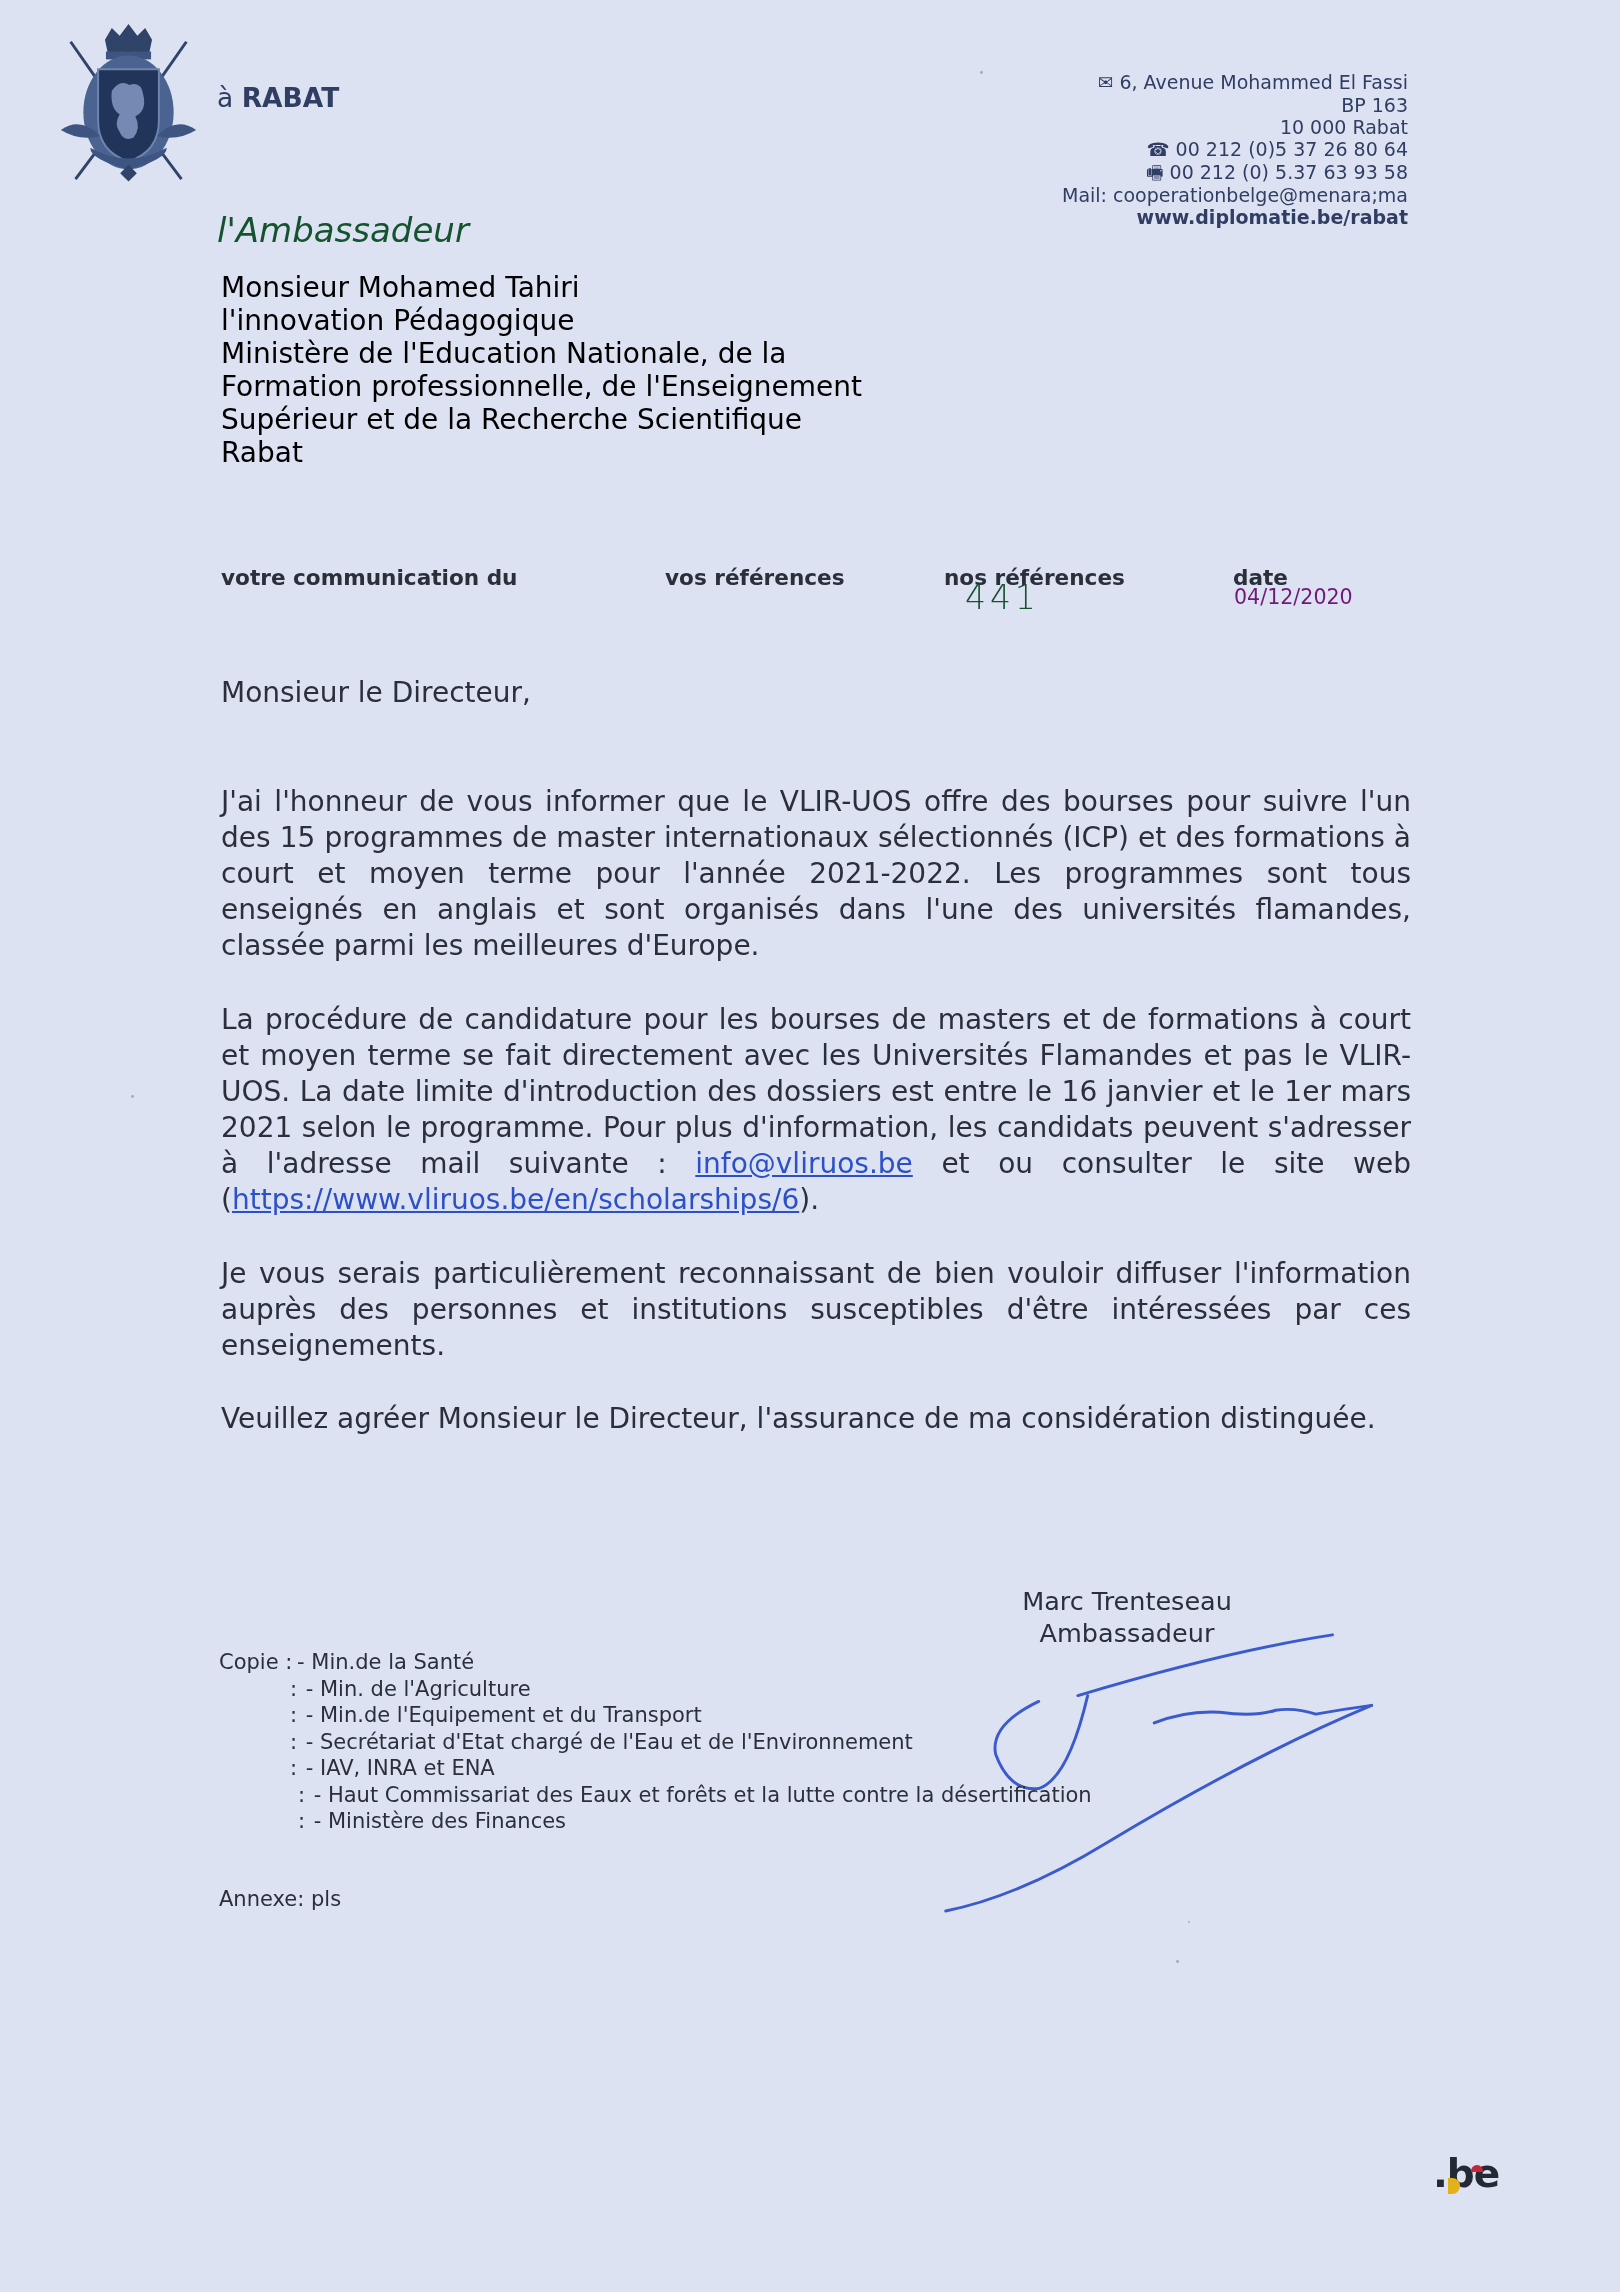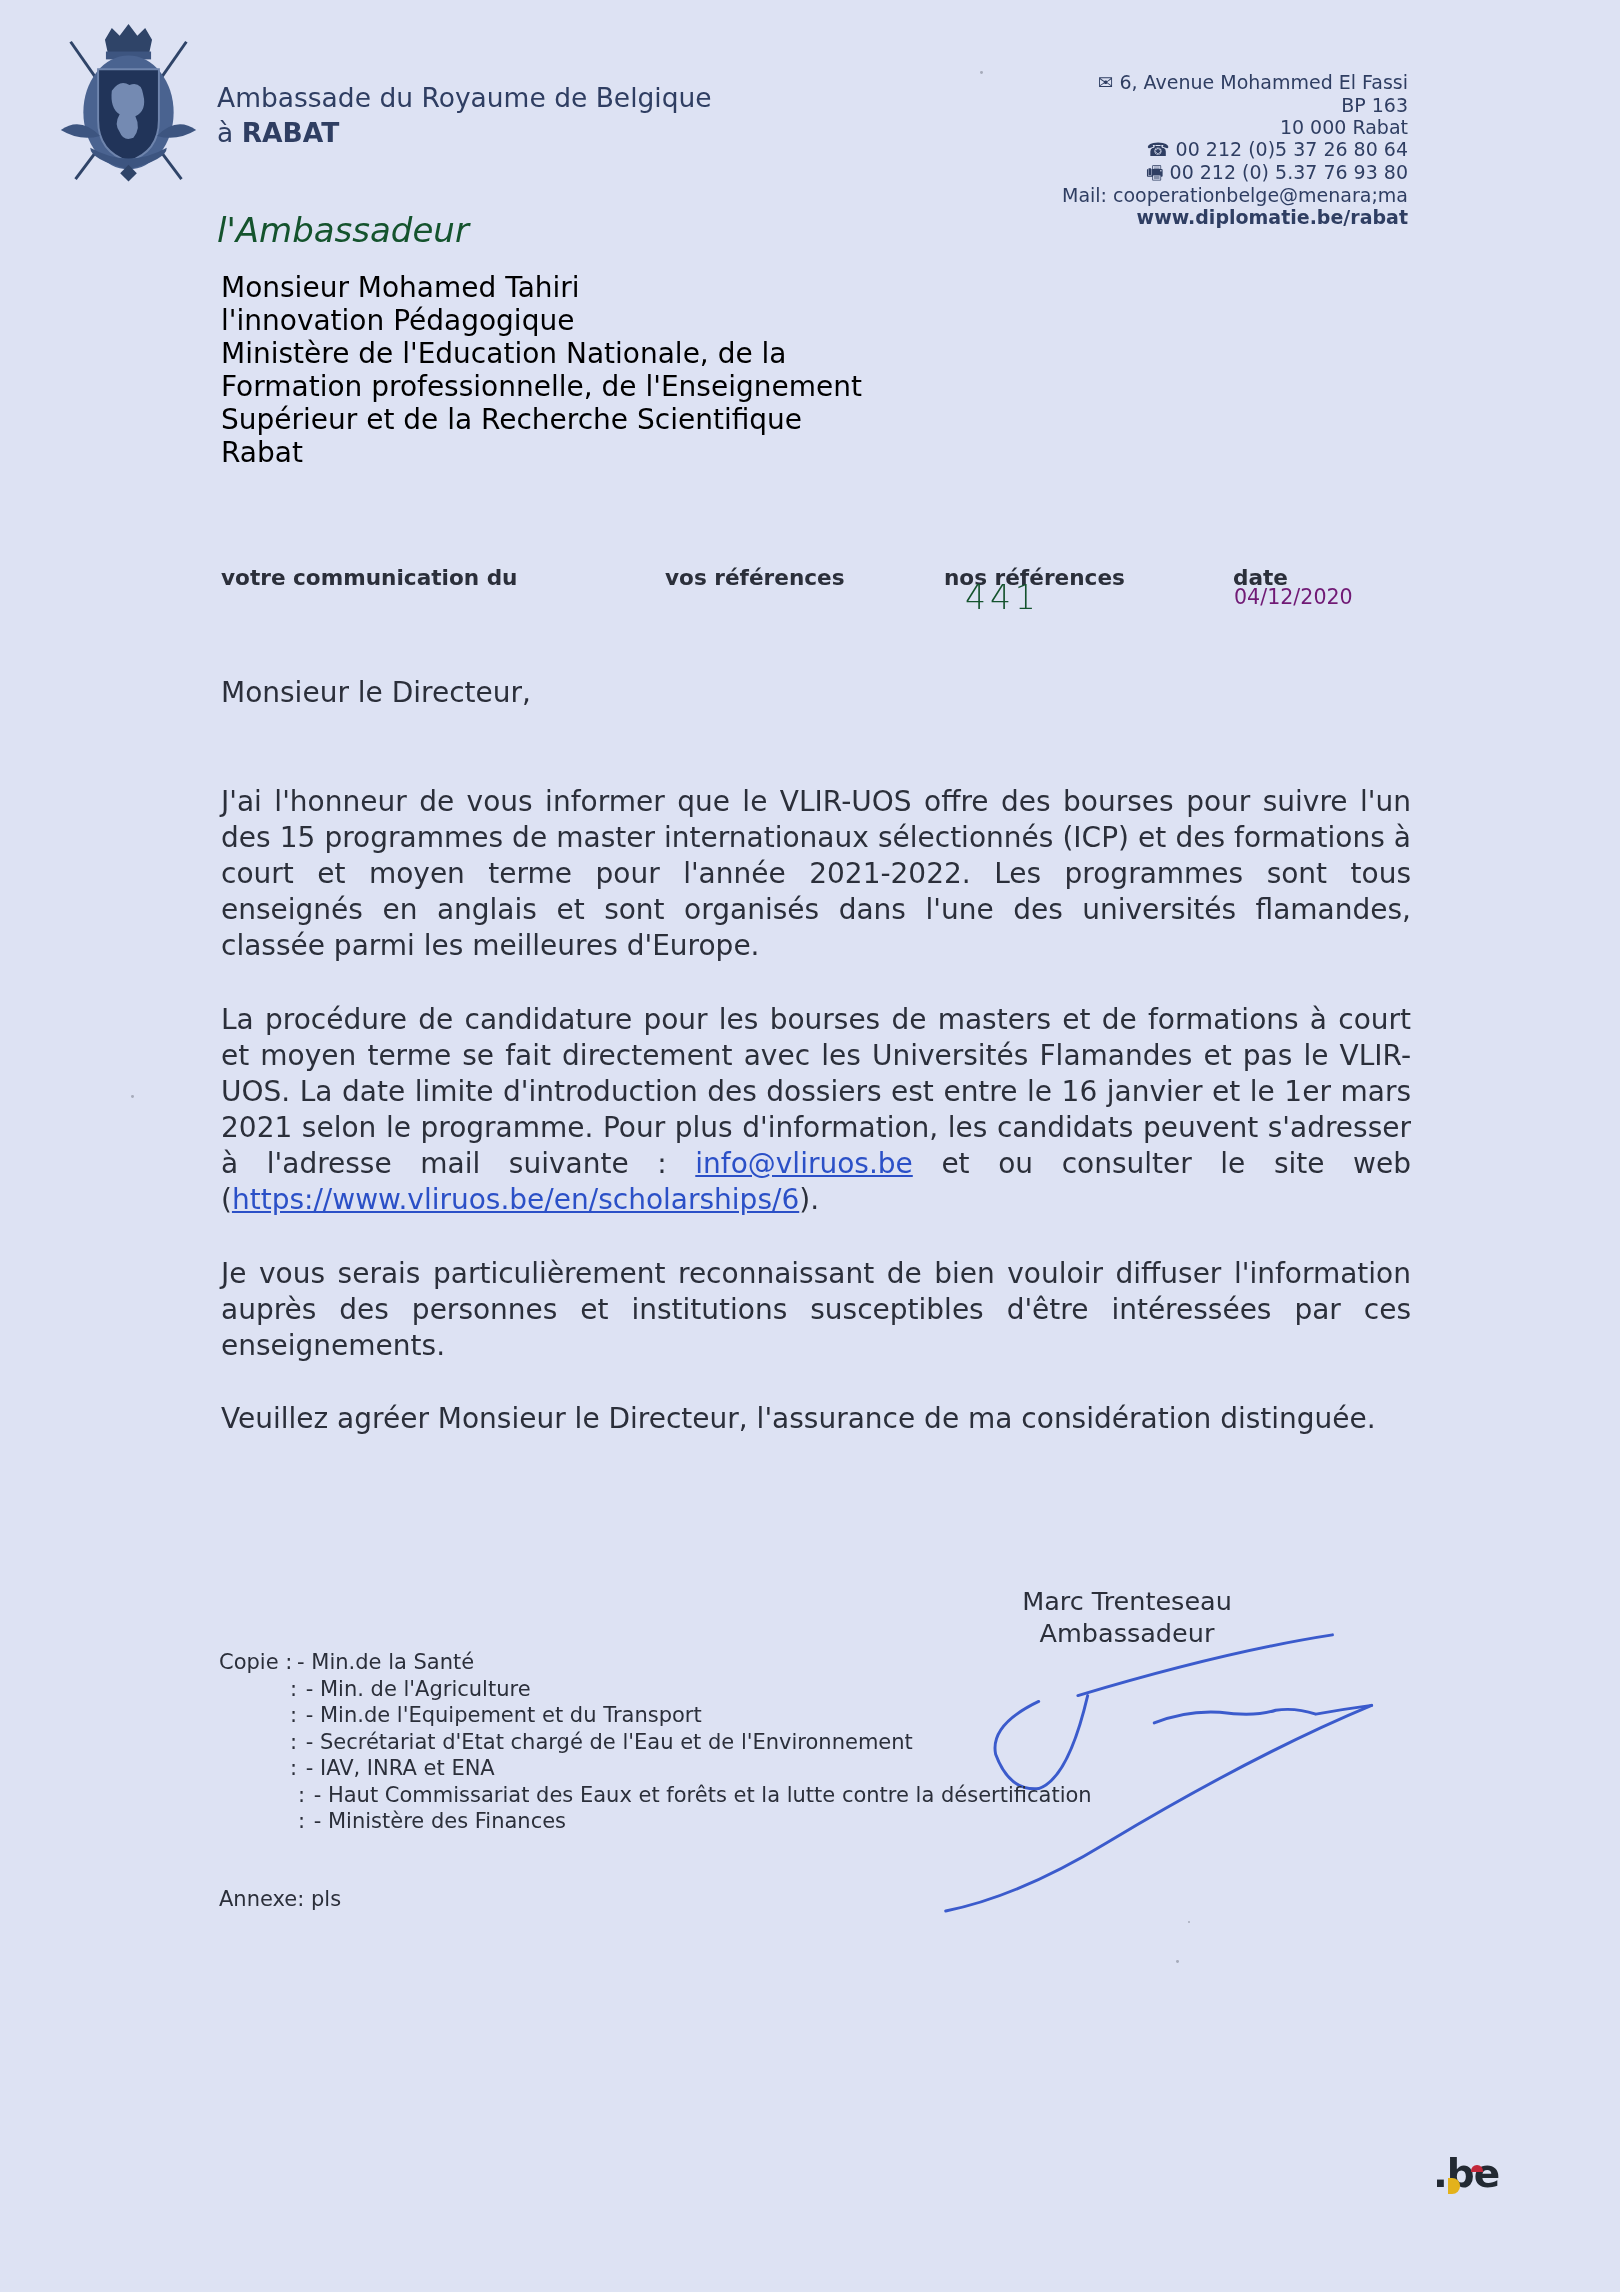--- a/index.html
+++ b/index.html
@@ -100,31 +100,30 @@
   <ellipse cx="79" cy="92" rx="46" ry="58" fill="#4a6390"></ellipse>
   <path d="M48 48 L110 48 L110 100 Q110 132 79 142 Q48 132 48 100 Z" fill="#213459" stroke="#6f85ad" stroke-width="2"></path>
   <path d="M62 70 Q70 58 80 64 Q92 60 94 74 Q98 90 86 96 Q92 108 84 118 Q74 122 70 112 Q64 104 70 94 Q60 88 62 70 Z" fill="#8aa0c8" opacity=".8"></path>
   <path d="M10 110 Q30 96 50 116 Q30 122 10 110 Z" fill="#3d5580"></path>
   <path d="M148 110 Q128 96 108 116 Q128 122 148 110 Z" fill="#3d5580"></path>
   <path d="M40 128 Q79 150 118 128 Q118 140 79 150 Q40 140 40 128 Z" fill="#3d5580"></path>
   <rect x="73" y="148" width="12" height="12" fill="#2f4468" transform="rotate(45 79 154)"></rect>
 </svg>
 
 <div class="abs head-title">
-  <div>Ambassade du Royaume de Belgique</div>
   <div><span>à </span><span class="bold">RABAT</span></div>
 </div>
 <div class="abs head-role">l'Ambassadeur</div>
 
 <div class="abs contact">
   <div><span class="ico">✉</span><span>6, Avenue Mohammed El Fassi</span></div>
   <div>BP 163</div>
   <div>10 000 Rabat</div>
   <div><span class="ico">☎</span><span>00 212 (0)5 37 26 80 64</span></div>
-  <div><span class="ico">🖷</span><span>00 212 (0) 5.37 76 93 80</span></div>
+  <div><span class="ico">🖷</span><span>00 212 (0) 5.37 63 93 58</span></div>
   <div><span>Mail:</span> <span>cooperationbelge@menara;ma</span></div>
   <div class="web">www.diplomatie.be/rabat</div>
 </div>
 
 <div class="abs addressee">
   <div>Monsieur Mohamed Tahiri</div>
   <div>l'innovation Pédagogique</div>
   <div>Ministère de l'Education Nationale, de la</div>
   <div>Formation professionnelle, de l'Enseignement</div>
   <div>Supérieur et de la Recherche Scientifique</div>

